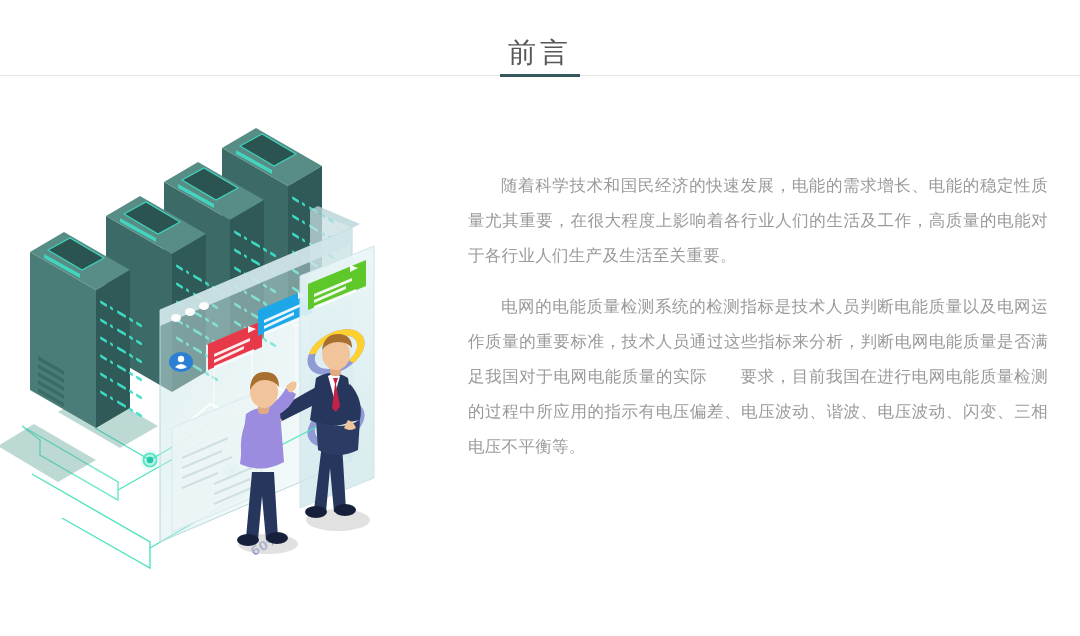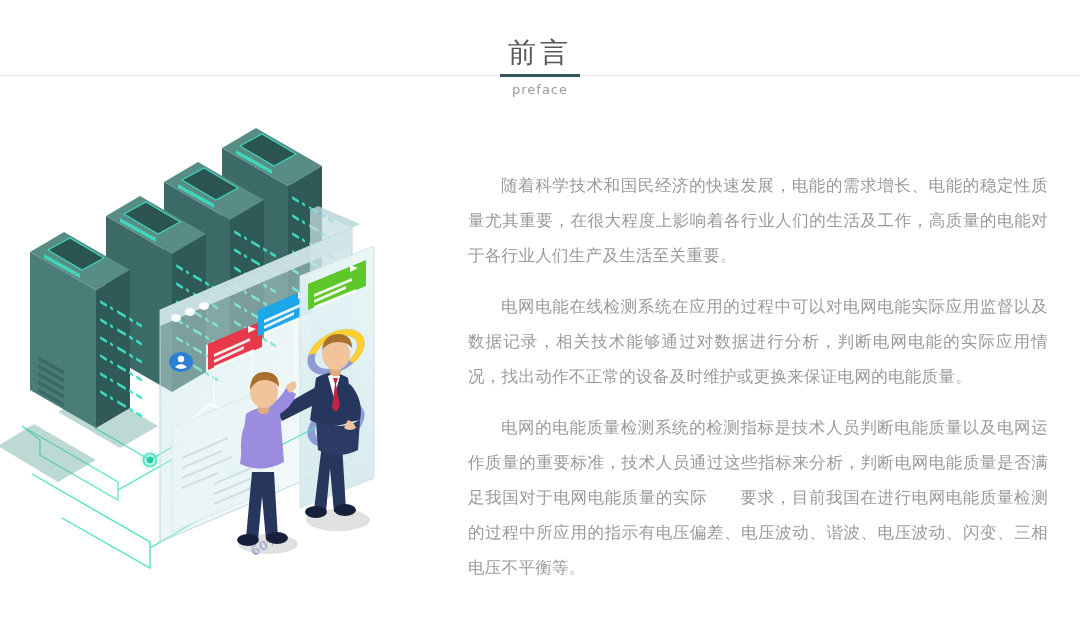--- a/index.html
+++ b/index.html
@@ -104,29 +104,25 @@
 </style>
 </head>
 <body>
 
 <div id="header-section">
   <div id="header-rule"></div>
   <div id="header-center">
     <h1 id="page-title">前言</h1>
   </div>
   <div id="title-accent"></div>
-  <div id="page-subtitle">preface</div>
 </div>
 
 <div id="article">
   <p class="paragraph">
     <span>随着科学技术和国民经济的快速发展，电能的需求增长、电能的稳定性质量尤其重要，在很大程度上影响着各行业人们的生活及工作，高质量的电能对于各行业人们生产及生活至关重要。</span>
-  </p>
-  <p class="paragraph">
-    <span>电网电能在线检测系统在应用的过程中可以对电网电能实际应用监督以及数据记录，相关技术能够通过对数据进行分析，判断电网电能的实际应用情况，找出动作不正常的设备及时维护或更换来保证电网的电能质量。</span>
   </p>
   <p class="paragraph">
     <span>电网的电能质量检测系统的检测指标是技术人员判断电能质量以及电网运作质量的重要标准，技术人员通过这些指标来分析，判断电网电能质量是否满足我国对于电网电能质量的实际</span><span class="gap"></span><span>要求，目前我国在进行电网电能质量检测的过程中所应用的指示有电压偏差、电压波动、谐波、电压波动、闪变、三相电压不平衡等。</span>
   </p>
 </div>
 
 <div id="illustration">
 <svg width="440" height="450" viewBox="0 0 440 450" xmlns="http://www.w3.org/2000/svg">
   <defs>
     <linearGradient id="glassGrad" x1="0" y1="0" x2="0" y2="1">

